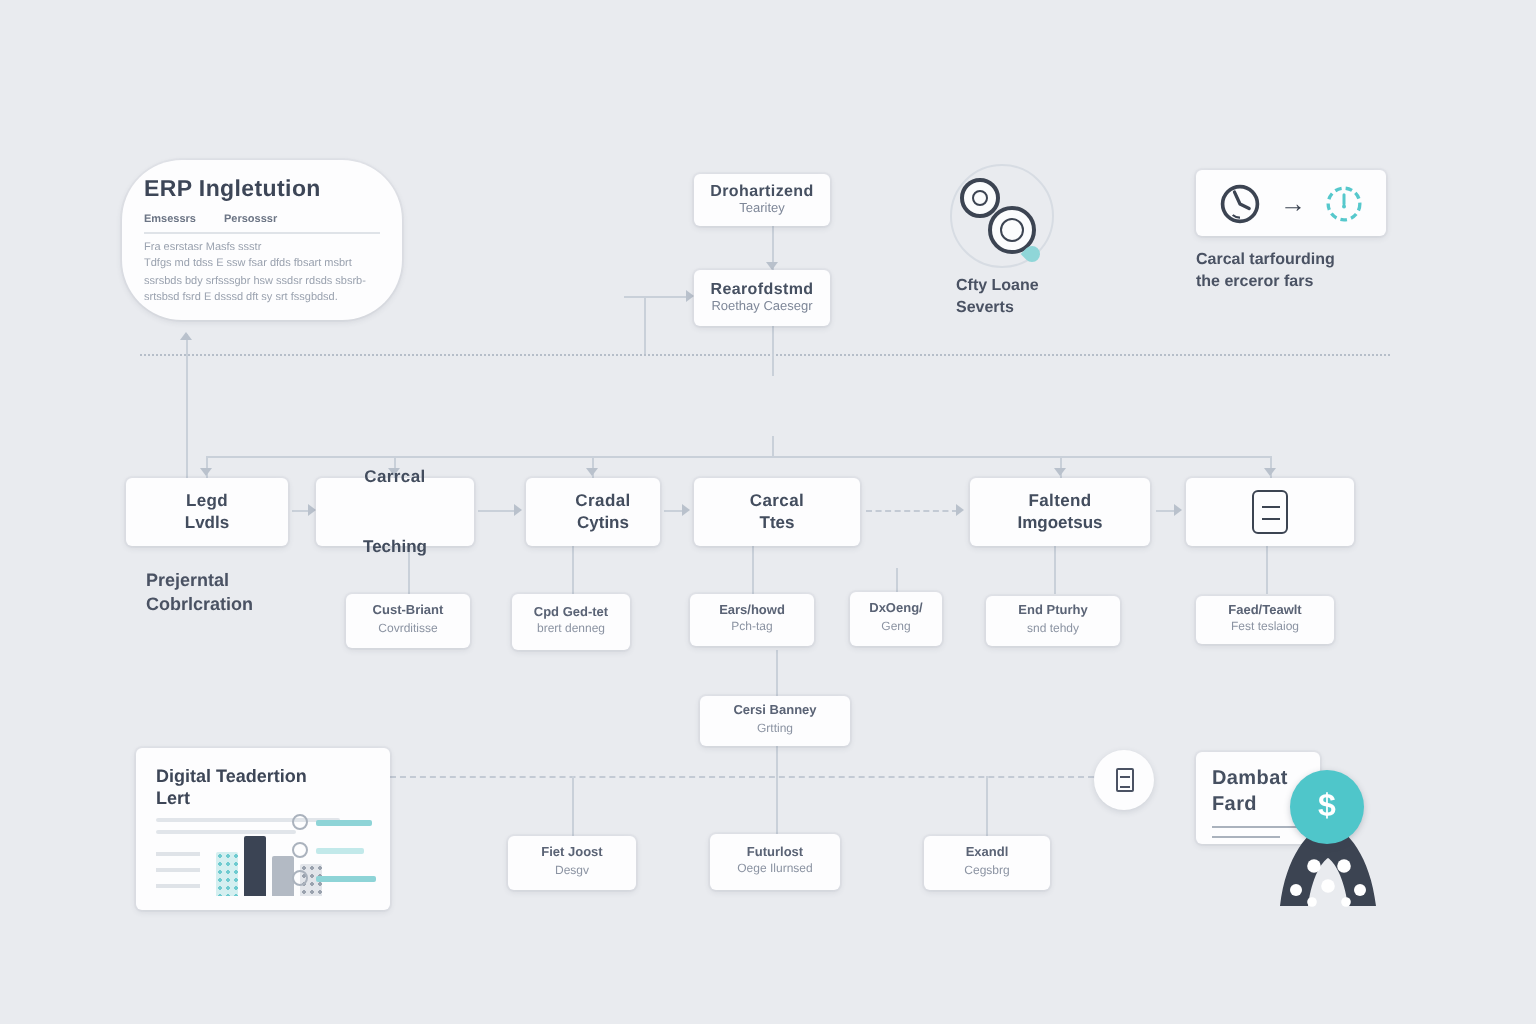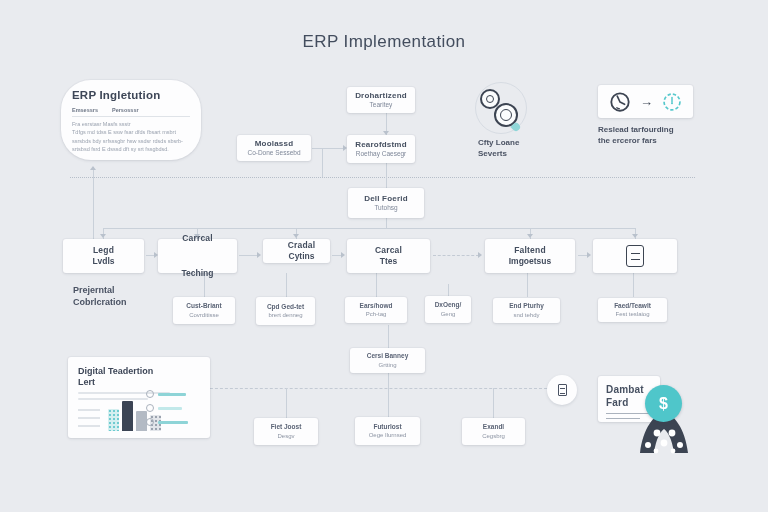--- a/index.html
+++ b/index.html
@@ -52,21 +52,21 @@
   .mid .t1 { font-size:8.5px; font-weight:700; color:#434d5e; }
   .mid .t2 { font-size:8.5px; font-weight:700; color:#434d5e; }
 
   
   #doc-icon { width:18px; height:22px; border:1.6px solid #3c4452; border-radius:3px;
     display:flex; align-items:center; justify-content:center; }
   #doc-icon i { display:block; width:9px; height:7px; border-top:1.4px solid #3c4452;
     border-bottom:1.4px solid #3c4452; }
 
   
-  #an-card { left:68px; top:357px; width:142px; height:81px; padding:9px 10px; }
+  #an-card { left:68px; top:374px; width:127px; height:81px; padding:9px 10px; }
   #an-card h4 { font-size:9px; font-weight:700; color:#3d4657; line-height:1.2; }
   .gline { height:2px; background:#e1e5ea; border-radius:1px; margin-top:4px; }
   .bars { position:absolute; left:40px; bottom:7px; display:flex; align-items:flex-end; gap:3px; }
   .bar { width:11px; border-radius:1px 1px 0 0; }
   .bar.p-teal { background-color:#d4eff0; background-image:radial-gradient(#6ecbd0 32%, transparent 34%); background-size:4px 4px; }
   .bar.navy  { background:#3b4454; }
   .bar.gray  { background:#b3bac4; }
   .bar.p-gray{ background-color:#e2e5ea; background-image:radial-gradient(#9aa2ae 32%, transparent 34%); background-size:4px 4px; }
   .mini-list div { width:22px; height:2px; background:#dfe3e8; margin-top:6px; }
   .side-item { position:absolute; display:flex; align-items:center; gap:4px; }
@@ -86,21 +86,20 @@
   #dollar-badge { left:645px; top:385px; width:37px; height:37px; border-radius:50%; background:#4fc6ca;
     display:flex; align-items:center; justify-content:center; color:#fff; font-size:16px; font-weight:700;
     box-shadow:0 1px 3px rgba(55,65,85,.25); z-index:5; }
   #funnel { left:636px; top:406px; z-index:4; }
 </style>
 </head>
 <body>
 
 <div id="canvas">
 
-  <div id="page-title">ERP Implementation</div>
 
   <div>
     <div class="dot-h" style="left:70px; top:177px; width:625px;"></div>
 
     <div class="vline" style="left:93px; top:167px; height:72px;"></div>
     <div class="arr-u" style="left:90px; top:163px;"></div>
 
     <div class="vline" style="left:386px; top:112px; height:23px;"></div>
     <div class="arr-d" style="left:383px; top:131px;"></div>
     <div class="hline" style="left:312px; top:148px; width:33px;"></div>
@@ -156,24 +155,20 @@
     <div class="microline">Tdfgs md tdss E ssw fsar dfds fbsart msbrt</div>
     <div class="microline">ssrsbds bdy srfsssgbr hsw ssdsr rdsds sbsrb-</div>
     <div class="microline">srtsbsd fsrd E dsssd dft sy srt fssgbdsd.</div>
   </div>
 
 
   <div class="nbox" style="left:347px; top:87px; width:68px; height:26px;">
     <div class="t1">Drohartizend</div>
     <div class="t2">Tearitey</div>
   </div>
-  <div class="nbox" style="left:237px; top:135px; width:74px; height:26px;">
-    <div class="t1">Moolassd</div>
-    <div class="t2">Co-Done Sessebd</div>
-  </div>
   <div class="nbox" style="left:347px; top:135px; width:68px; height:28px;">
     <div class="t1">Rearofdstmd</div>
     <div class="t2">Roethay Caesegr</div>
   </div>
 
   <div class="abs" id="gears-wrap">
     <div class="gear" style="left:4px; top:6px; width:20px; height:20px;"></div>
     <div class="gear" style="left:18px; top:20px; width:24px; height:24px;"></div>
     <div id="gear-drop" style="left:36px; top:40px;"></div>
   </div>
@@ -189,38 +184,34 @@
       <path d="M8 18 a6 6 0 0 0 4 1.4" stroke="#3c4452" stroke-width="1.2" fill="none"></path>
     </svg>
     <span id="clock-arrow">→</span>
     <svg width="20" height="20" viewBox="0 0 24 24">
       <circle cx="12" cy="12" r="9.5" fill="none" stroke="#56c8cc" stroke-width="2" stroke-dasharray="4 2.5"></circle>
       <path d="M12 12 L12 6.5" stroke="#56c8cc" stroke-width="1.8" stroke-linecap="round"></path>
       <circle cx="12" cy="13.5" r="1.2" fill="#56c8cc"></circle>
     </svg>
   </div>
   <div class="cap" style="left:598px; top:124px;">
-    <div>Reslead tarfourding</div>
+    <div>Carcal tarfourding</div>
     <div>the erceror fars</div>
   </div>
 
-  <div class="nbox" style="left:348px; top:188px; width:76px; height:30px;">
-    <div class="t1">Dell Foerid</div>
-    <div class="t2">Tutohsg</div>
-  </div>
 
   <div class="nbox mid" style="left:63px; top:239px; width:81px; height:34px;">
     <div class="t1">Legd</div>
     <div class="t2">Lvdls</div>
   </div>
   <div class="nbox mid" style="left:158px; top:239px; width:79px; height:34px;gap:24px;">
     <div class="t1">Carrcal</div>
     <div class="t2">Teching</div>
   </div>
-  <div class="nbox mid" style="left:263px; top:239px; width:67px; height:24px;padding-left:12px;">
+  <div class="nbox mid" style="left:263px; top:239px; width:67px; height:34px;padding-left:12px;">
     <div class="t1">Cradal</div>
     <div class="t2">Cytins</div>
   </div>
   <div class="nbox mid" style="left:347px; top:239px; width:83px; height:34px;">
     <div class="t1">Carcal</div>
     <div class="t2">Ttes</div>
   </div>
   <div class="nbox mid" style="left:485px; top:239px; width:90px; height:34px;">
     <div class="t1">Faltend</div>
     <div class="t2">Imgoetsus</div>

